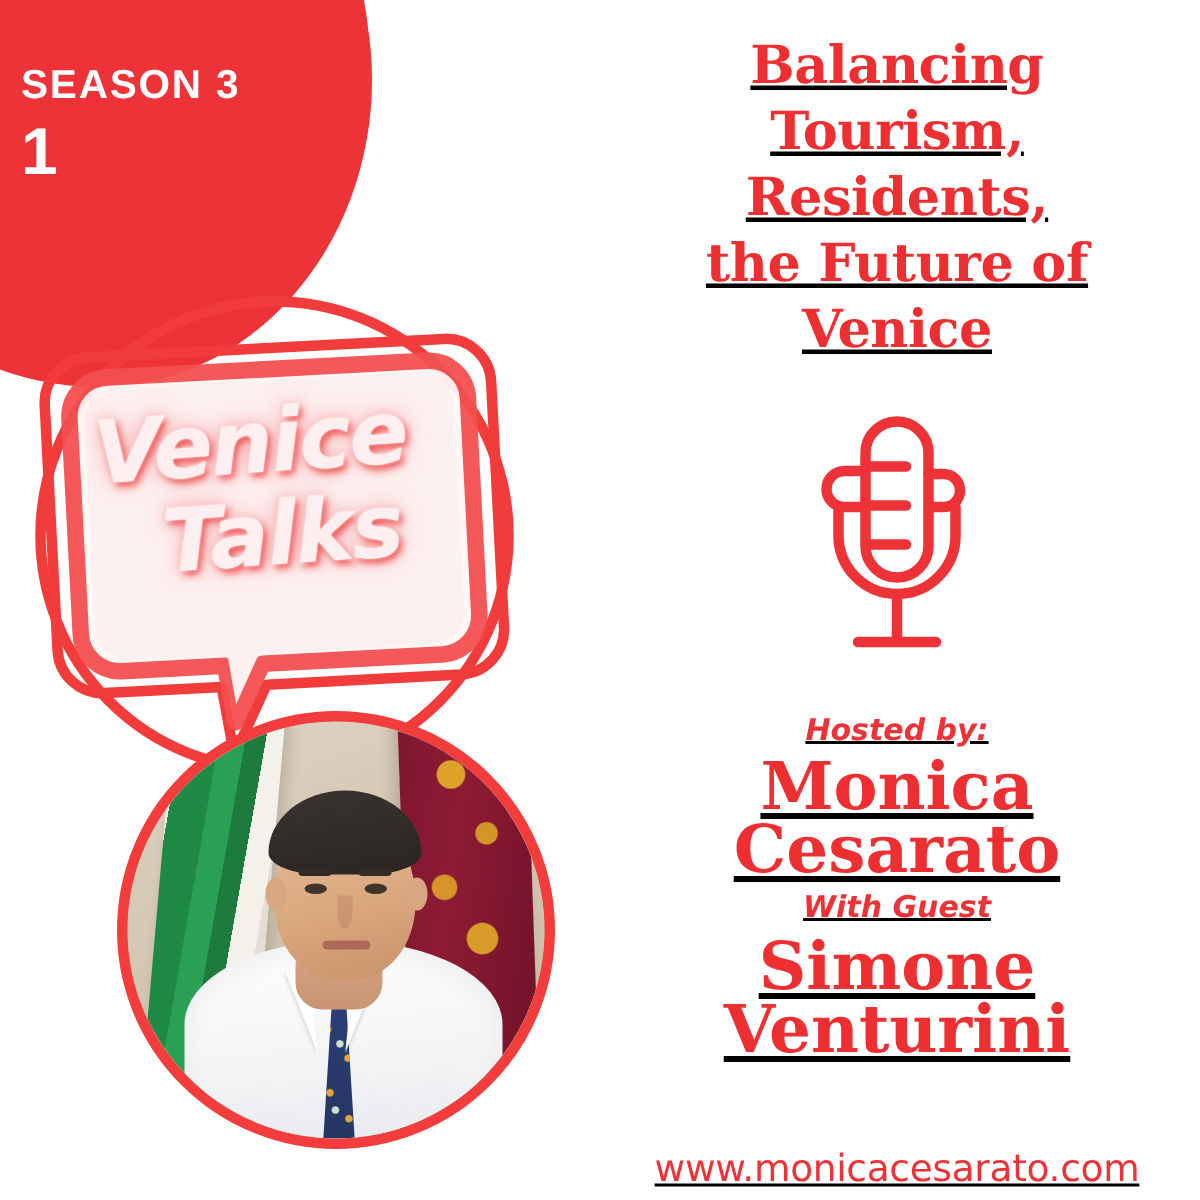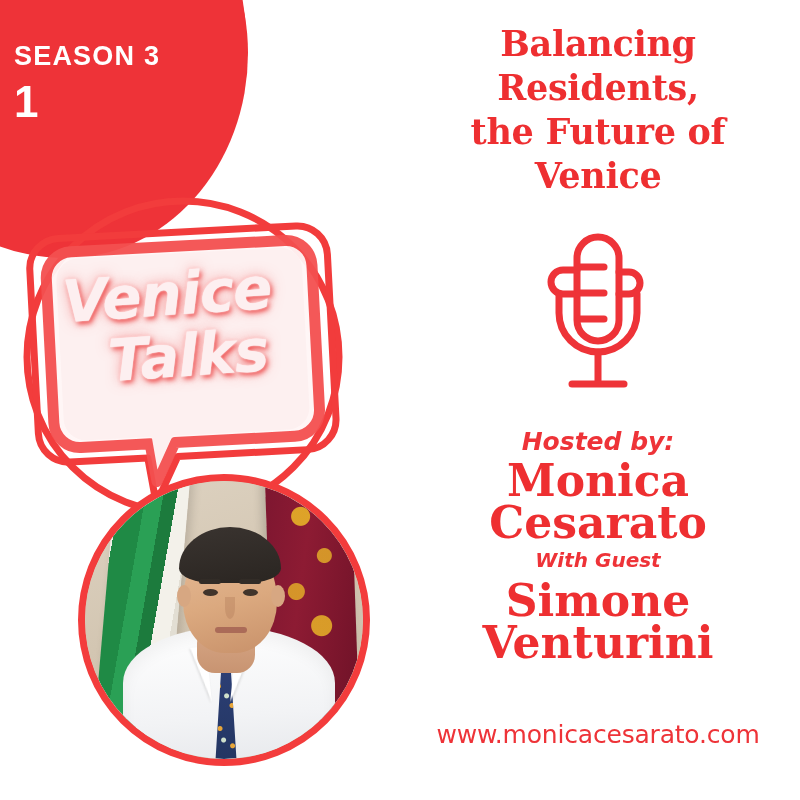--- a/index.html
+++ b/index.html
@@ -291,20 +291,21 @@
 
   
   .right-col {
     position: absolute;
     left: 396px;
     top: 0;
     width: 404px;
     height: 792px;
     text-align: center;
     z-index: 4;
+    text-decoration: underline;
   }
   .episode-title {
     margin: 22px 0 0 0;
     padding: 0 6px;
     font-family: "DejaVu Serif", serif;
     font-weight: bold;
     font-size: 35px;
     line-height: 44px;
     color: #ee2f31;
     letter-spacing: -0.3px;
@@ -315,21 +316,21 @@
     margin-top: 34px;
     display: flex;
     justify-content: center;
   }
 
   .credits { margin-top: 26px; }
   .credit-label {
     font-family: "DejaVu Sans", sans-serif;
     font-style: italic;
     font-weight: bold;
-    font-size: 25px;
+    font-size: 20px;
     color: #ee3338;
     line-height: 32px;
   }
   .credit-name {
     font-family: "DejaVu Serif", serif;
     font-weight: bold;
     font-size: 44px;
     color: #ee2f31;
     line-height: 42px;
     margin-top: 2px;
@@ -396,20 +397,21 @@
       <div class="eye r"></div>
       <div class="nose"></div>
       <div class="mouth"></div>
     </div>
   </div>
 
   <div class="right-col">
 
     <div class="episode-title">
       <span class="tline">Balancing</span>
+      <span class="tline">Tourism,</span>
       <span class="tline">Residents,</span>
       <span class="tline">the Future of</span>
       <span class="tline">Venice</span>
     </div>
 
     <div class="mic-holder">
       <svg width="104" height="168" viewBox="0 0 104 168">
         <g fill="none" stroke="#ee3338" stroke-width="7" stroke-linecap="round" stroke-linejoin="round">
           <rect x="31" y="5" width="42" height="104" rx="21" ry="21"></rect>
           <path d="M31 38 h-14 a12 12 0 0 0 0 24 h14"></path>

